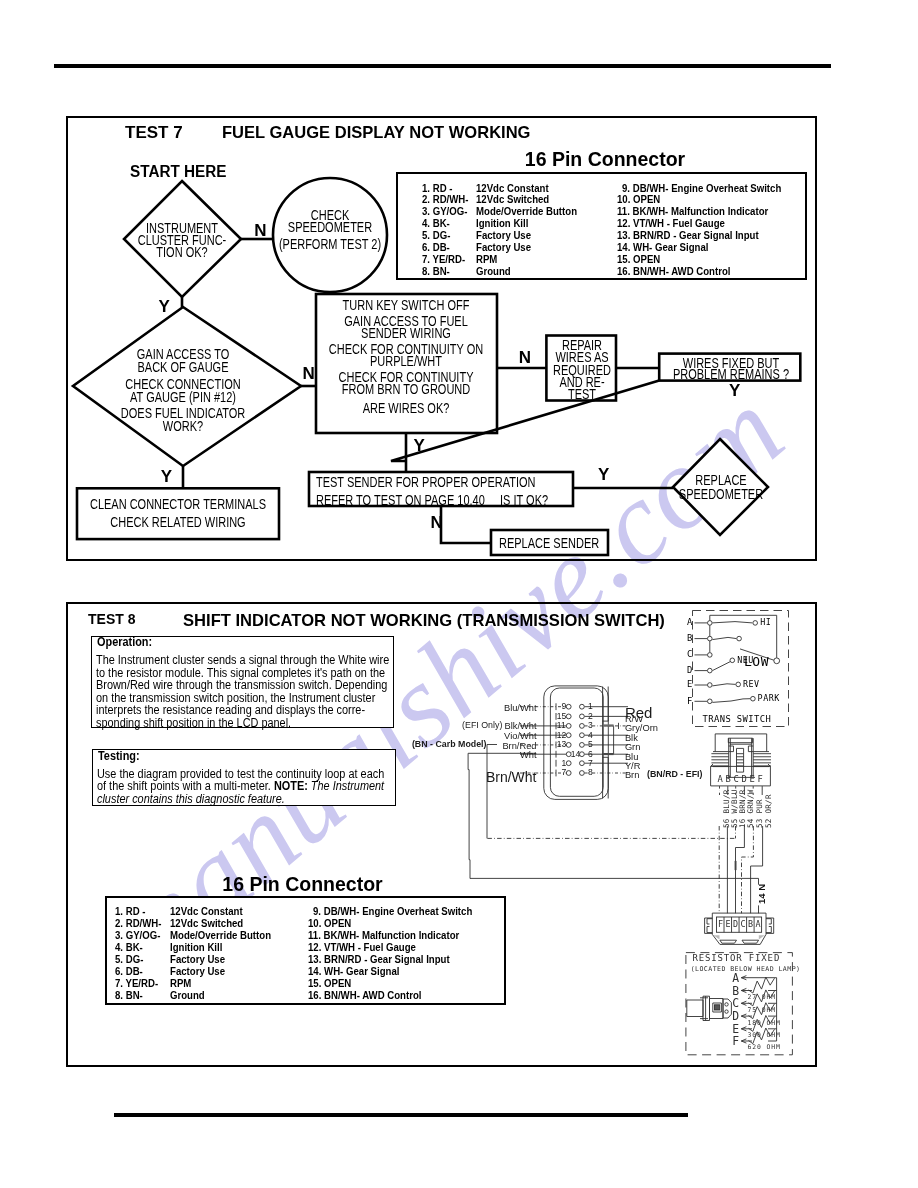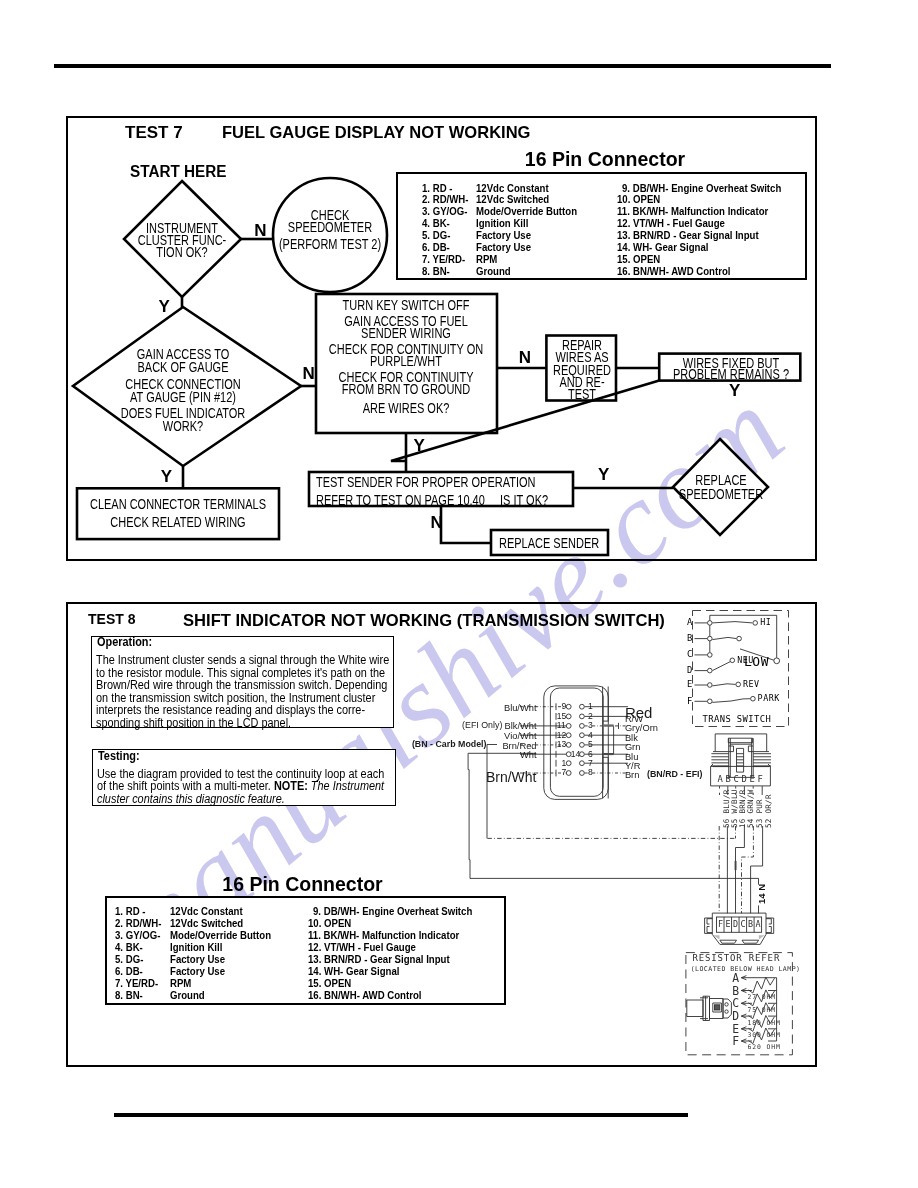--- a/index.html
+++ b/index.html
@@ -347,21 +347,21 @@
       <path d="M741.3,1041 H752.0"></path>
       <path d="M768.0,1041 H776.6"></path>
       <path d="M741.3,1041 L746.4,1038.9 M741.3,1041 L746.4,1043.1" stroke-width="0.9" fill="none"></path>
       <polyline points="748.5,990 752.833,993.033 757.167,981.067 761.5,989.1 765.833,977.133 770.167,985.167 774.5,978.2"></polyline>
       <polyline points="748.5,1002.8 752.833,1005.83 757.167,993.867 761.5,1001.9 765.833,989.933 770.167,997.967 774.5,991"></polyline>
       <polyline points="748.5,1015.6 752.833,1018.63 757.167,1006.67 761.5,1014.7 765.833,1002.73 770.167,1010.77 774.5,1003.8"></polyline>
       <polyline points="748.5,1028.3 752.833,1031.35 757.167,1019.4 761.5,1027.45 765.833,1015.5 770.167,1023.55 774.5,1016.6"></polyline>
       <polyline points="748.5,1040.5 752.833,1043.63 757.167,1031.77 761.5,1039.9 765.833,1028.03 770.167,1036.17 774.5,1029.3"></polyline>
     </g>
   </svg>
-  <div style="position:absolute;left:692.4px;top:953.6px;font-family:'DejaVu Sans Mono',monospace;font-size:9px;line-height:1;letter-spacing:0.85px;color:#303030;white-space:nowrap;z-index:7;">RESISTOR REFER</div>
+  <div style="position:absolute;left:692.4px;top:953.6px;font-family:'DejaVu Sans Mono',monospace;font-size:9px;line-height:1;letter-spacing:0.85px;color:#303030;white-space:nowrap;z-index:7;">RESISTOR FIXED</div>
   <div style="position:absolute;left:690.7px;top:965.5px;font-family:'DejaVu Sans Mono',monospace;font-size:6.6px;line-height:1;letter-spacing:0.42px;color:#303030;white-space:nowrap;z-index:7;">(LOCATED BELOW HEAD LAMP)</div>
   <div style="position:absolute;left:732.3px;top:972.7px;font-family:'DejaVu Sans Mono',monospace;font-size:11.4px;line-height:1;letter-spacing:0px;color:#303030;white-space:nowrap;z-index:7;">A</div>
   <div style="position:absolute;left:732.3px;top:985.5px;font-family:'DejaVu Sans Mono',monospace;font-size:11.4px;line-height:1;letter-spacing:0px;color:#303030;white-space:nowrap;z-index:7;">B</div>
   <div style="position:absolute;left:732.3px;top:998.3px;font-family:'DejaVu Sans Mono',monospace;font-size:11.4px;line-height:1;letter-spacing:0px;color:#303030;white-space:nowrap;z-index:7;">C</div>
   <div style="position:absolute;left:732.3px;top:1011.1px;font-family:'DejaVu Sans Mono',monospace;font-size:11.4px;line-height:1;letter-spacing:0px;color:#303030;white-space:nowrap;z-index:7;">D</div>
   <div style="position:absolute;left:732.3px;top:1023.8px;font-family:'DejaVu Sans Mono',monospace;font-size:11.4px;line-height:1;letter-spacing:0px;color:#303030;white-space:nowrap;z-index:7;">E</div>
   <div style="position:absolute;left:732.3px;top:1036px;font-family:'DejaVu Sans Mono',monospace;font-size:11.4px;line-height:1;letter-spacing:0px;color:#303030;white-space:nowrap;z-index:7;">F</div>
   <div style="position:absolute;left:747.5px;top:993.5px;font-family:'DejaVu Sans Mono',monospace;font-size:6.4px;line-height:1;letter-spacing:0.9px;color:#303030;white-space:nowrap;z-index:7;">27 OHM</div>
   <div style="position:absolute;left:747.5px;top:1006.5px;font-family:'DejaVu Sans Mono',monospace;font-size:6.4px;line-height:1;letter-spacing:0.9px;color:#303030;white-space:nowrap;z-index:7;">75 OHM</div>
   <div style="position:absolute;left:747.5px;top:1019.5px;font-family:'DejaVu Sans Mono',monospace;font-size:6.4px;line-height:1;letter-spacing:0.9px;color:#303030;white-space:nowrap;z-index:7;">180 OHM</div>

